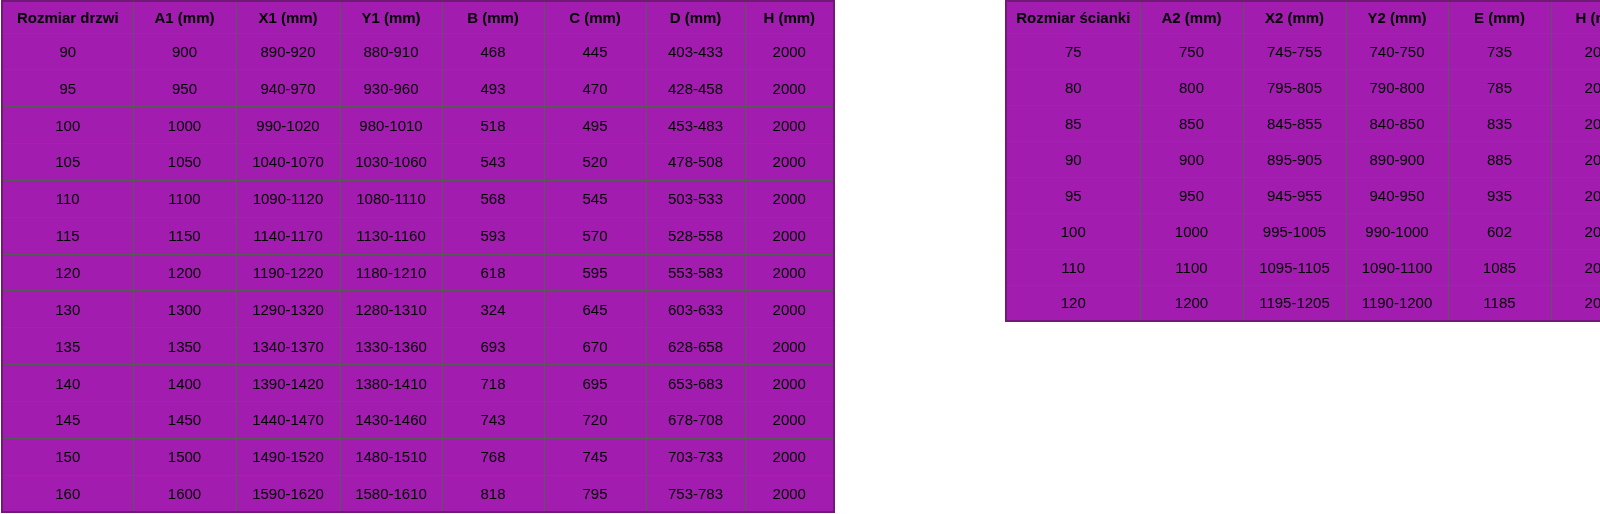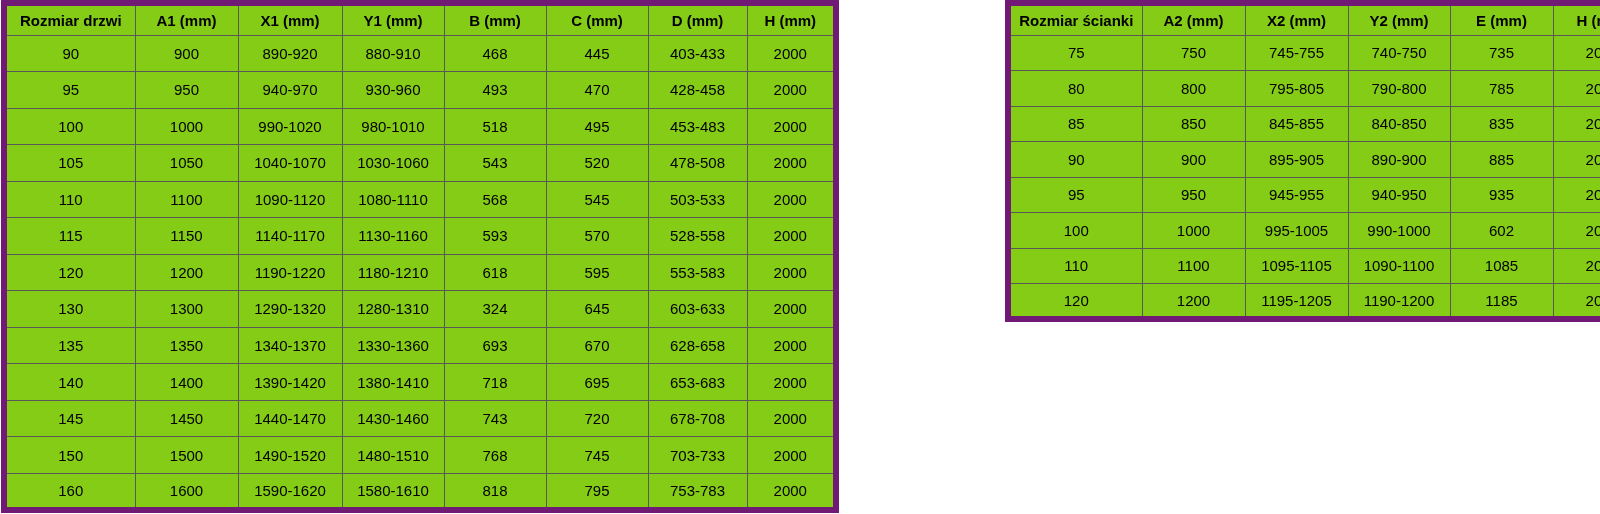--- a/index.html
+++ b/index.html
@@ -15,22 +15,22 @@
   }
   .canvas {
     position: absolute;
     inset: 0;
     background: #ffffff;
   }
   table.tbl {
     position: absolute;
     border-collapse: collapse;
     table-layout: fixed;
-    background: #84cc16;
-    border: 6px solid #701a75;
+    background: #a21caf;
+    border: 2px solid #701a75;
     padding-left: 32px;
   }
   table.tbl th,
   table.tbl td {
     border: 1px solid #595959;
     text-align: center;
     vertical-align: middle;
     font-size: 15px;
     line-height: 1;
     color: #000000;

